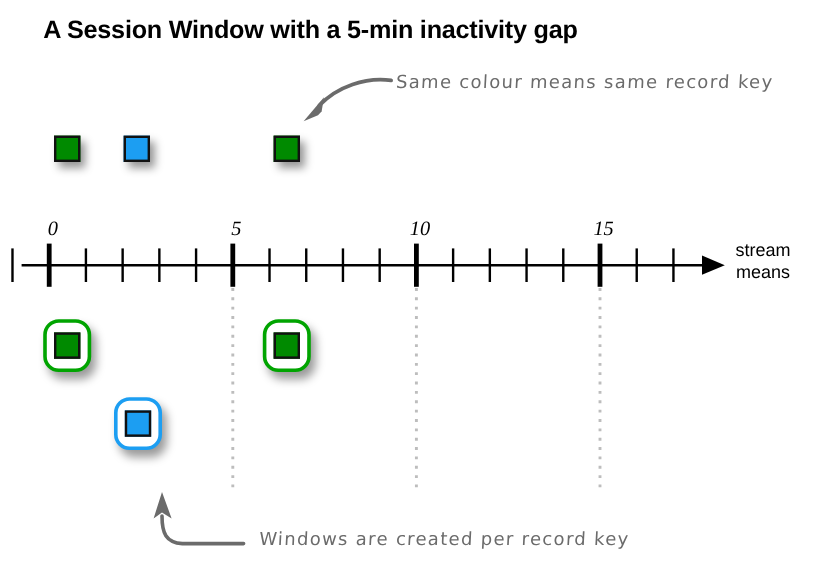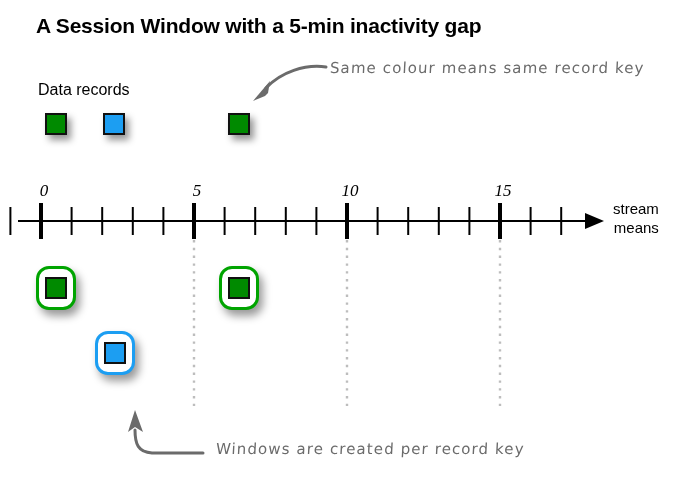--- a/index.html
+++ b/index.html
@@ -20,21 +20,21 @@
   }
 
   
   .label-data-records{
     position:absolute;left:38px;top:81px;
     font-size:16px;color:#000000;white-space:nowrap;
   }
   .axis-caption{
     position:absolute;left:613px;top:199px;
     font-size:15px;color:#000000;line-height:19px;
-    text-align:right;white-space:nowrap;
+    text-align:center;white-space:nowrap;
   }
 
   
   .hand{
     position:absolute;
     font-family:"DejaVu Sans", sans-serif;
     font-size:15px;color:#6b6b6b;
     letter-spacing:1.1px;white-space:nowrap;
     transform:skewX(-3deg);
   }
@@ -84,21 +84,20 @@
   .anno-arrow{stroke:#6b6b6b;stroke-width:3;fill:none;stroke-linecap:round;}
   .anno-head{fill:#6b6b6b;}
 </style>
 </head>
 <body>
 
 <div id="stage">
 
   <div class="title">A Session Window with a 5-min inactivity gap</div>
 
-  <div class="label-data-records">Data records</div>
 
   <div class="hand hand-top">Same colour means same record key</div>
 
   <div class="hand hand-bottom">Windows are created per record key</div>
 
   <div class="axis-caption">
     <span>stream</span><br>
     <span>means</span>
   </div>
 

